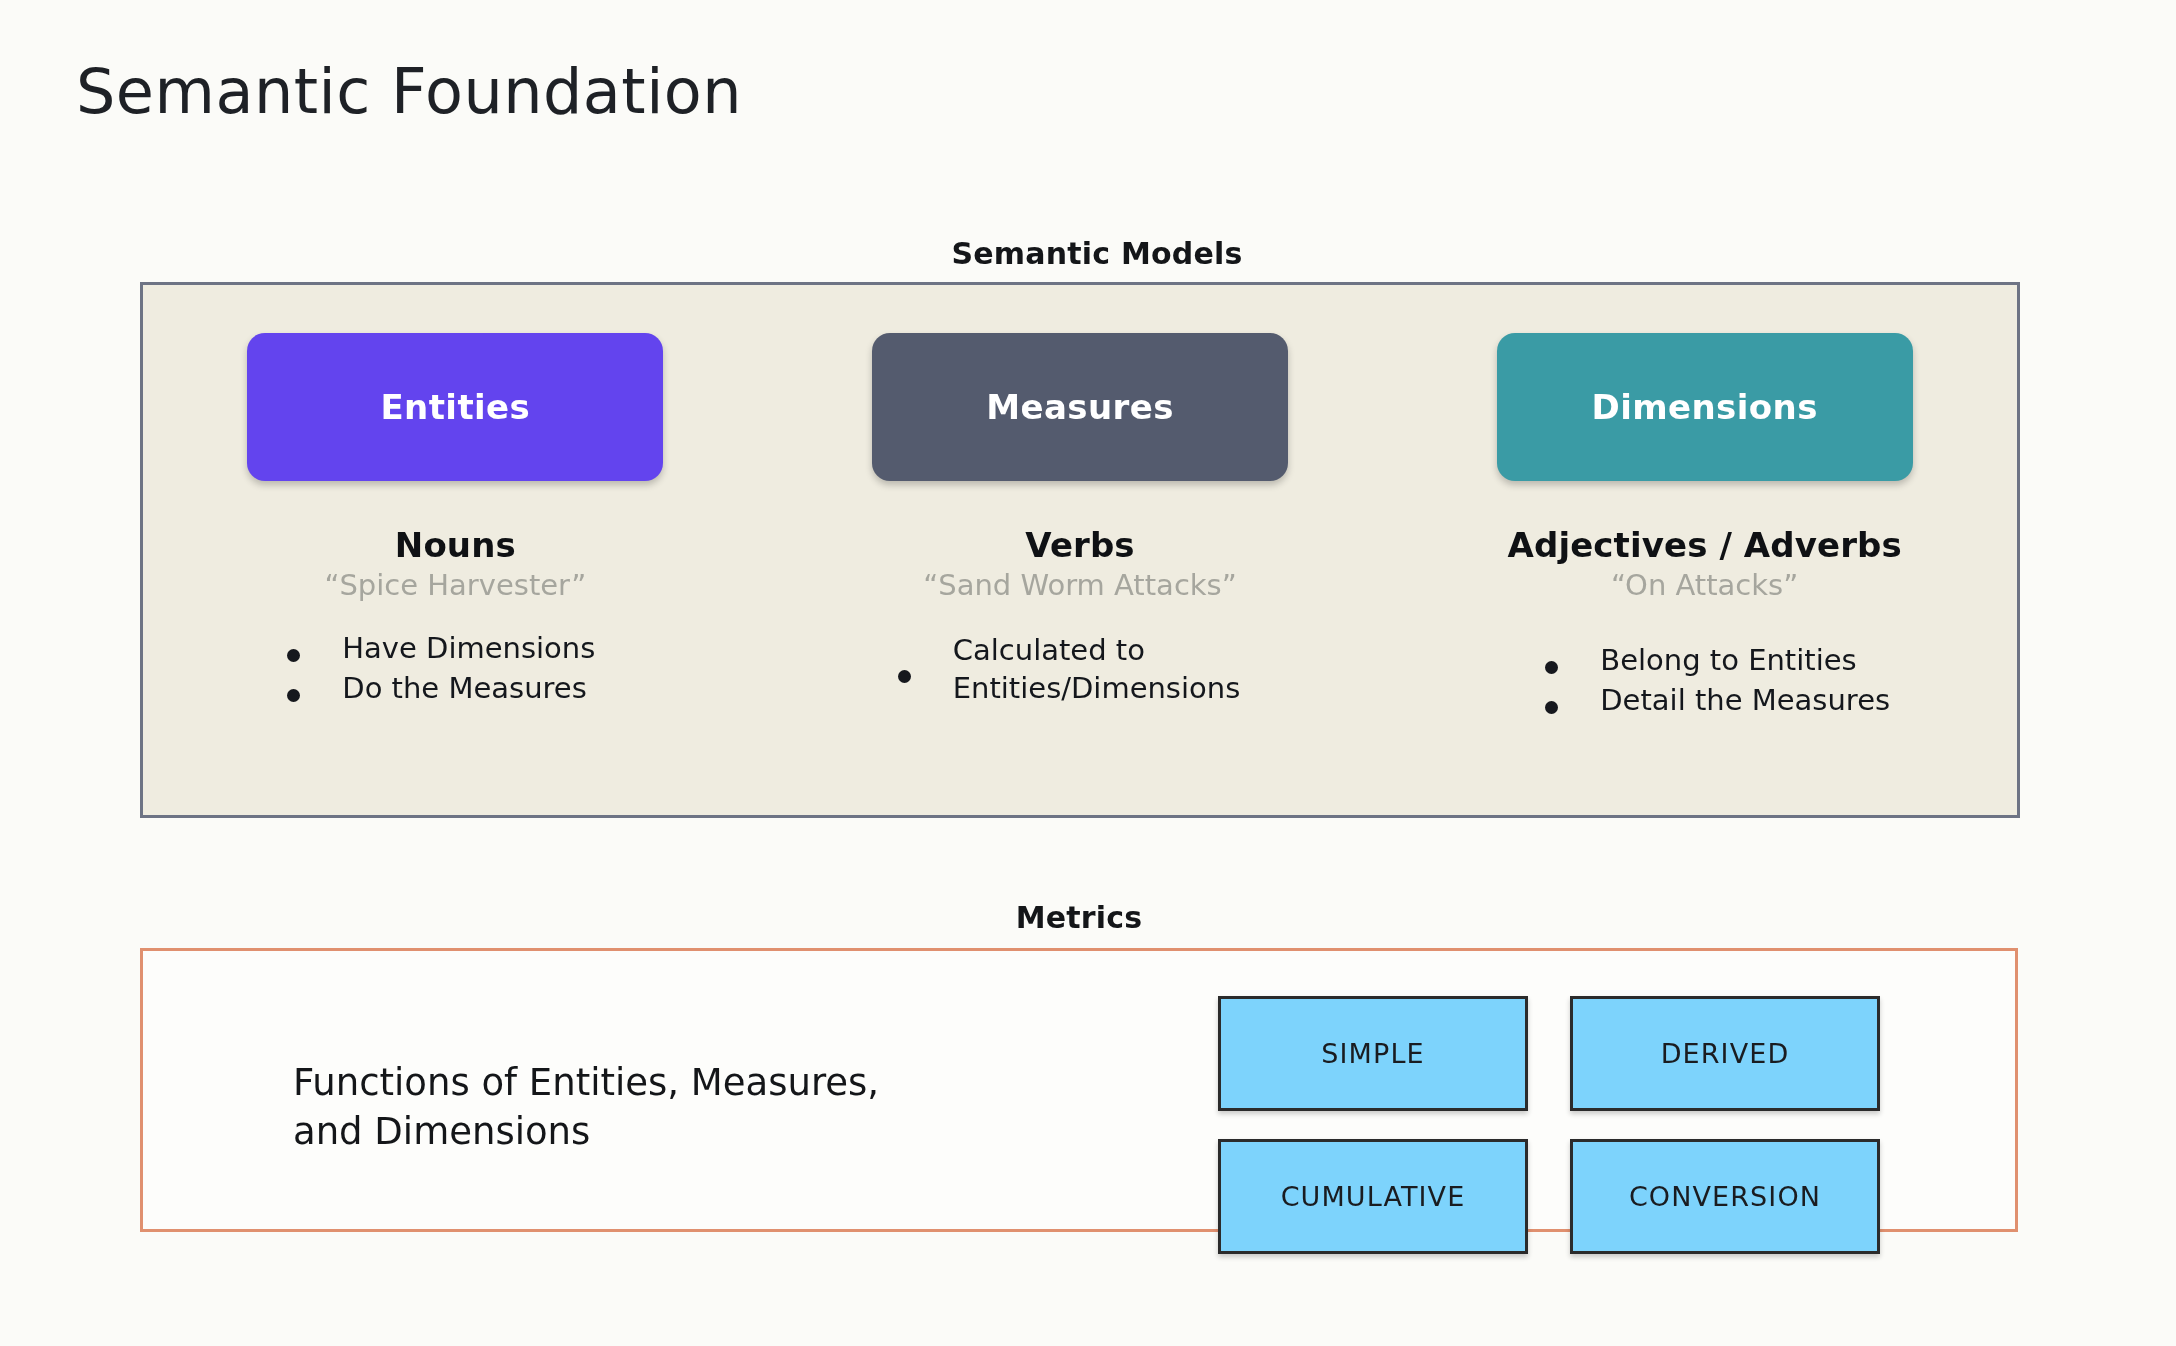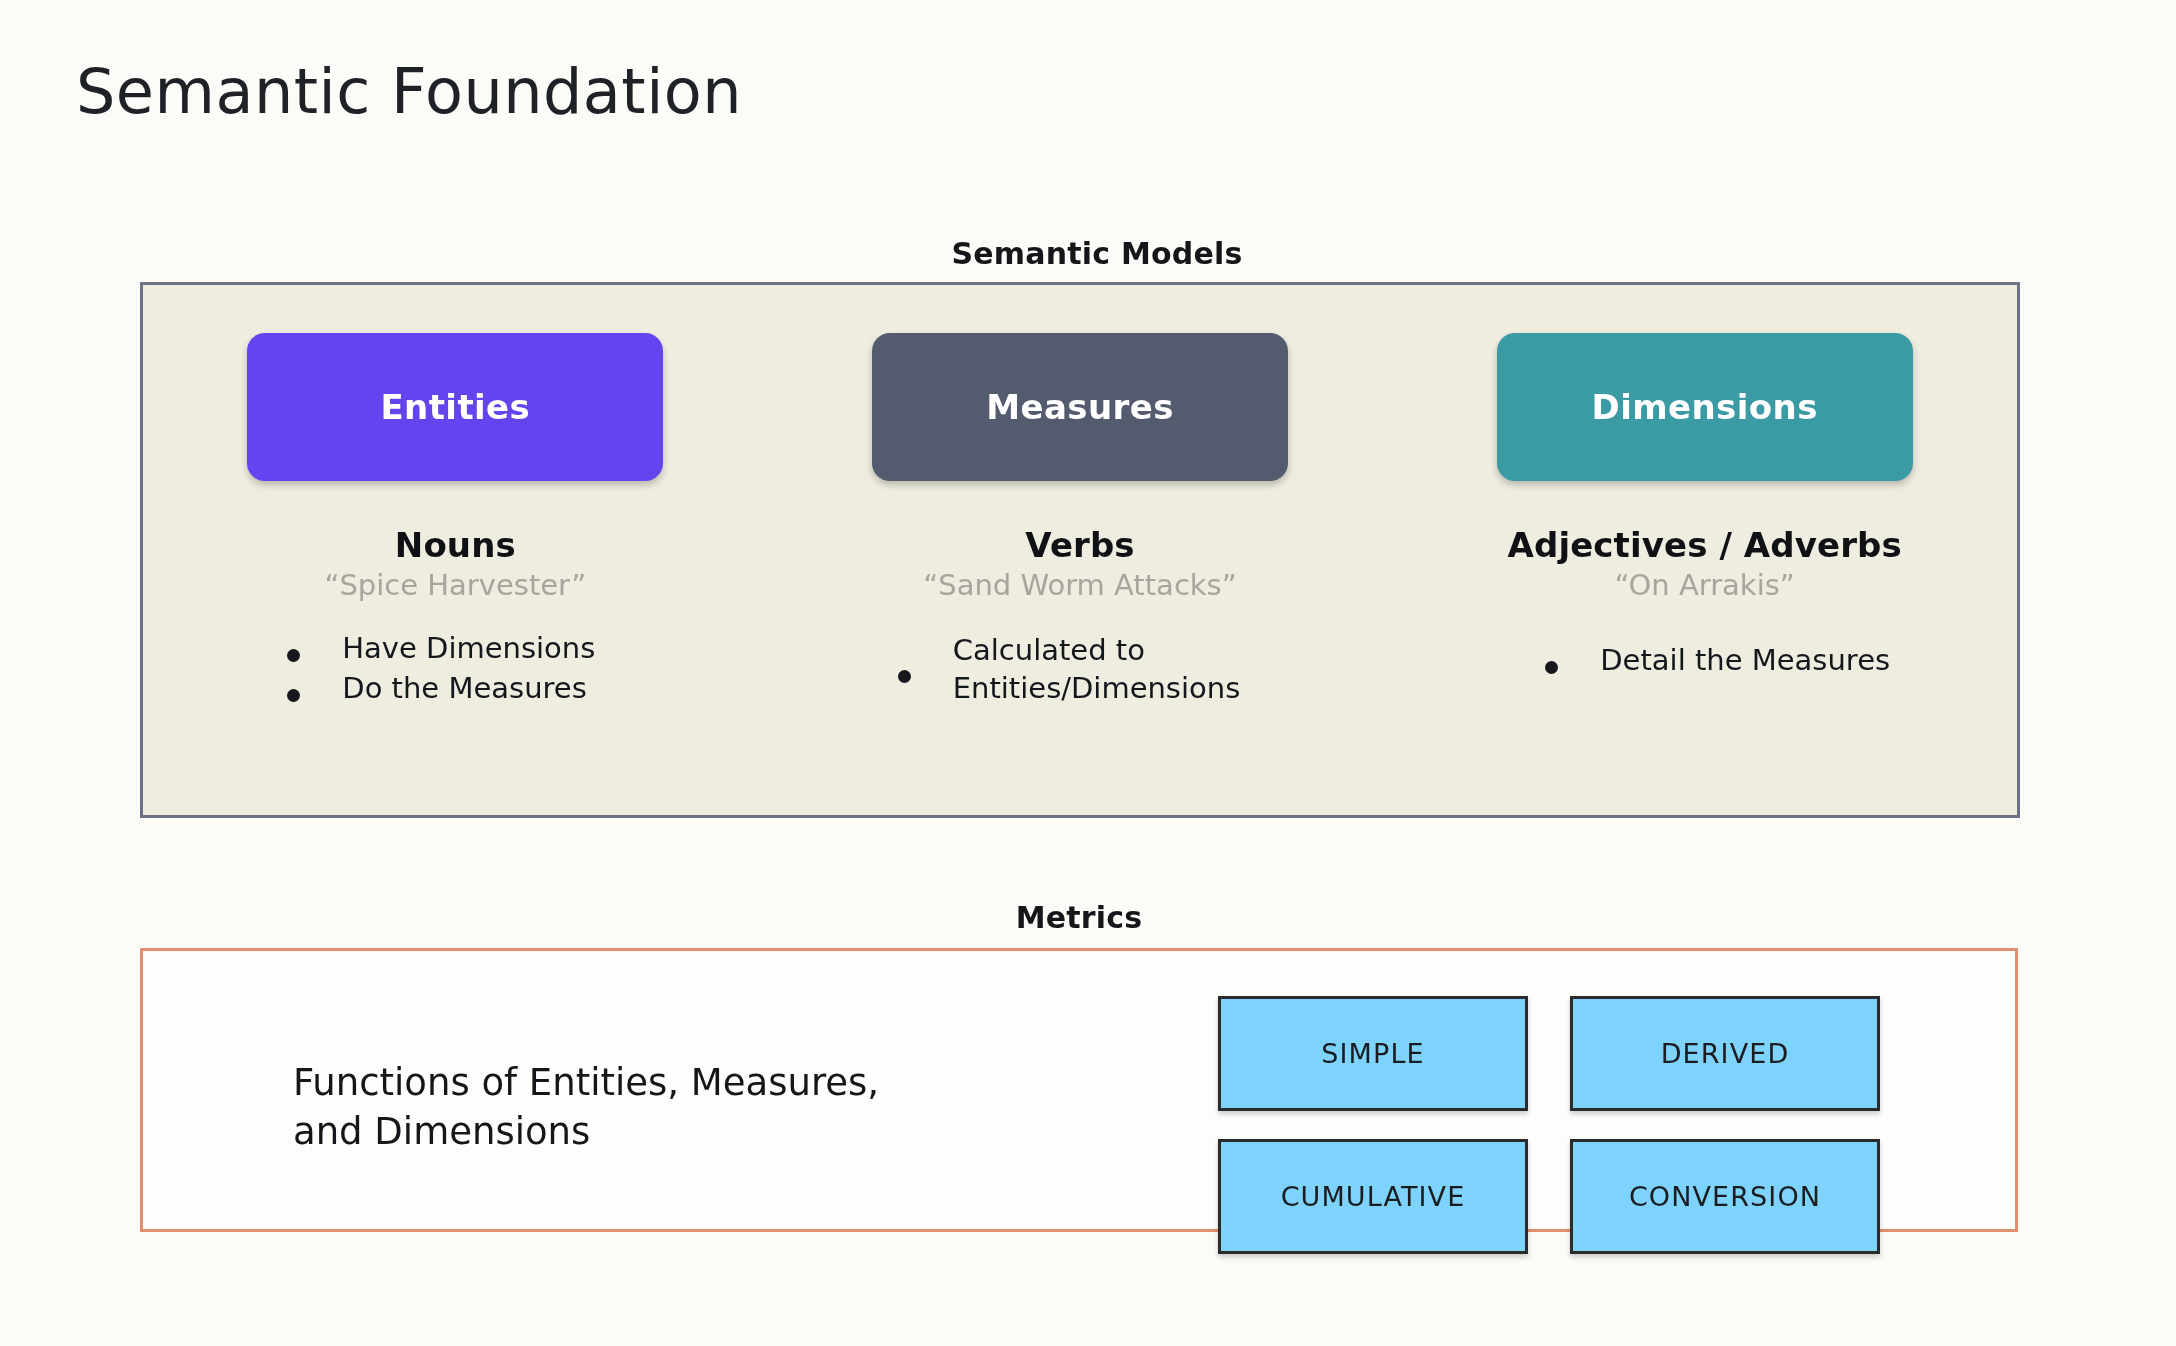--- a/index.html
+++ b/index.html
@@ -230,22 +230,26 @@
 Entities/Dimensions</span>
         </li>
       </ul>
     </div>
 
     <div class="sm-col">
       <div class="chip" style="background:#3a9ba5;">
         <span class="chip-label">Dimensions</span>
       </div>
       <div class="pos-title">Adjectives / Adverbs</div>
-      <div class="pos-example">“On Arrakis”</div>
+      <div class="pos-example">“On Attacks”</div>
       <ul class="bullet-list bl-dimensions">
+        <li>
+          <span class="bullet-dot"></span>
+          <span class="bullet-text">Belong to Entities</span>
+        </li>
         <li>
           <span class="bullet-dot"></span>
           <span class="bullet-text">Detail the Measures</span>
         </li>
       </ul>
     </div>
 
   </div>
 </div>
 

